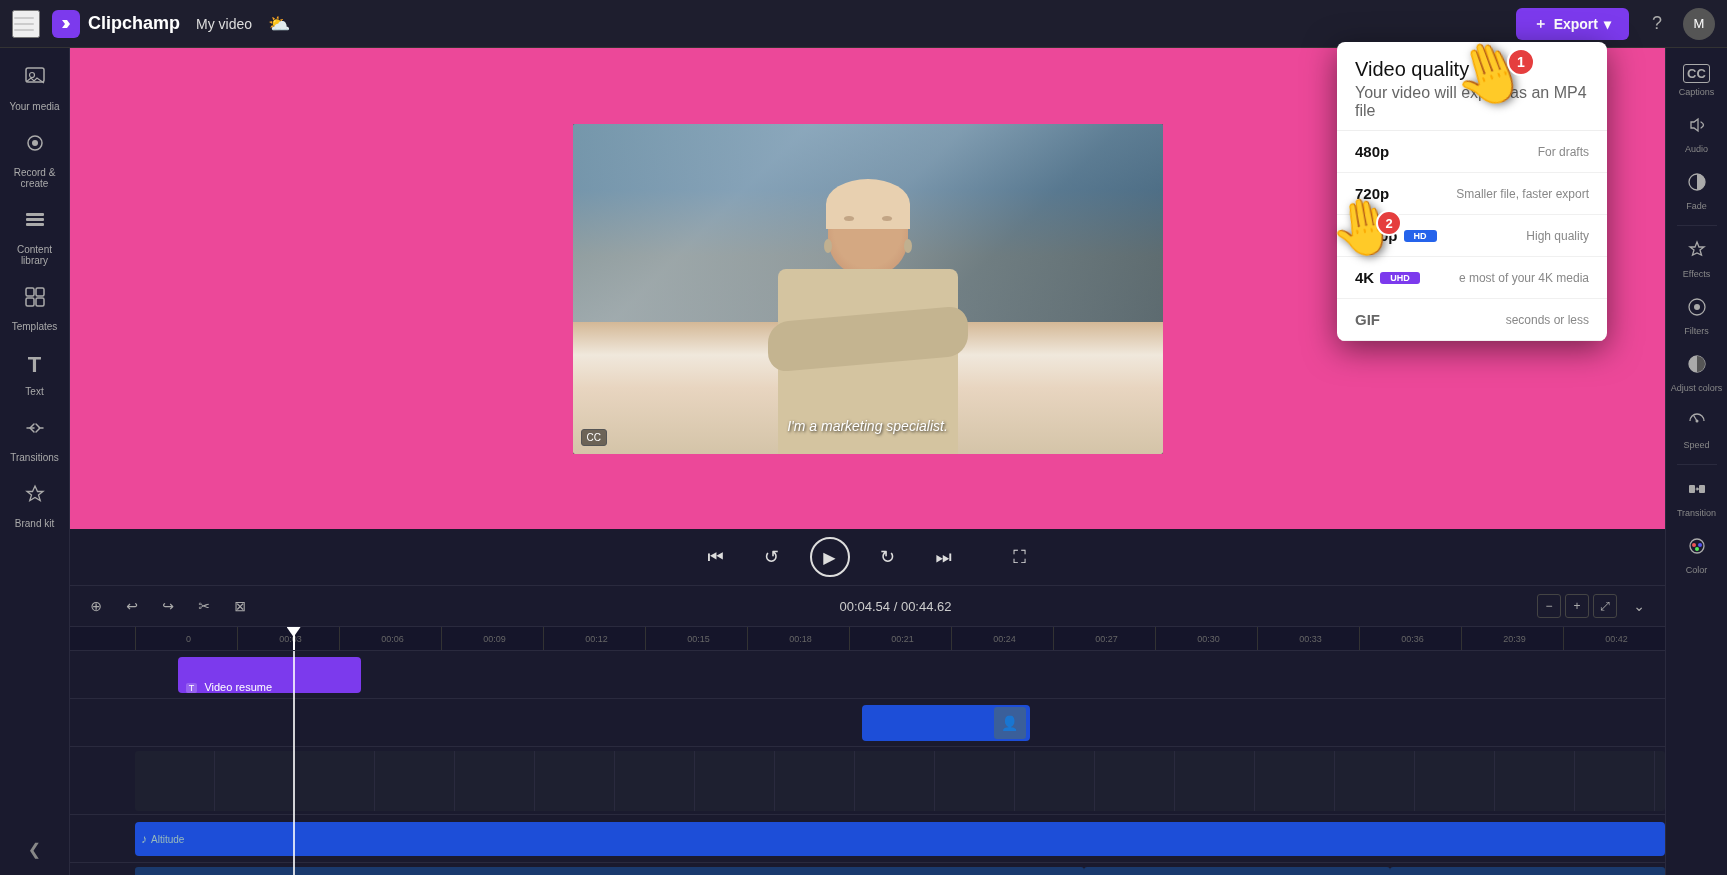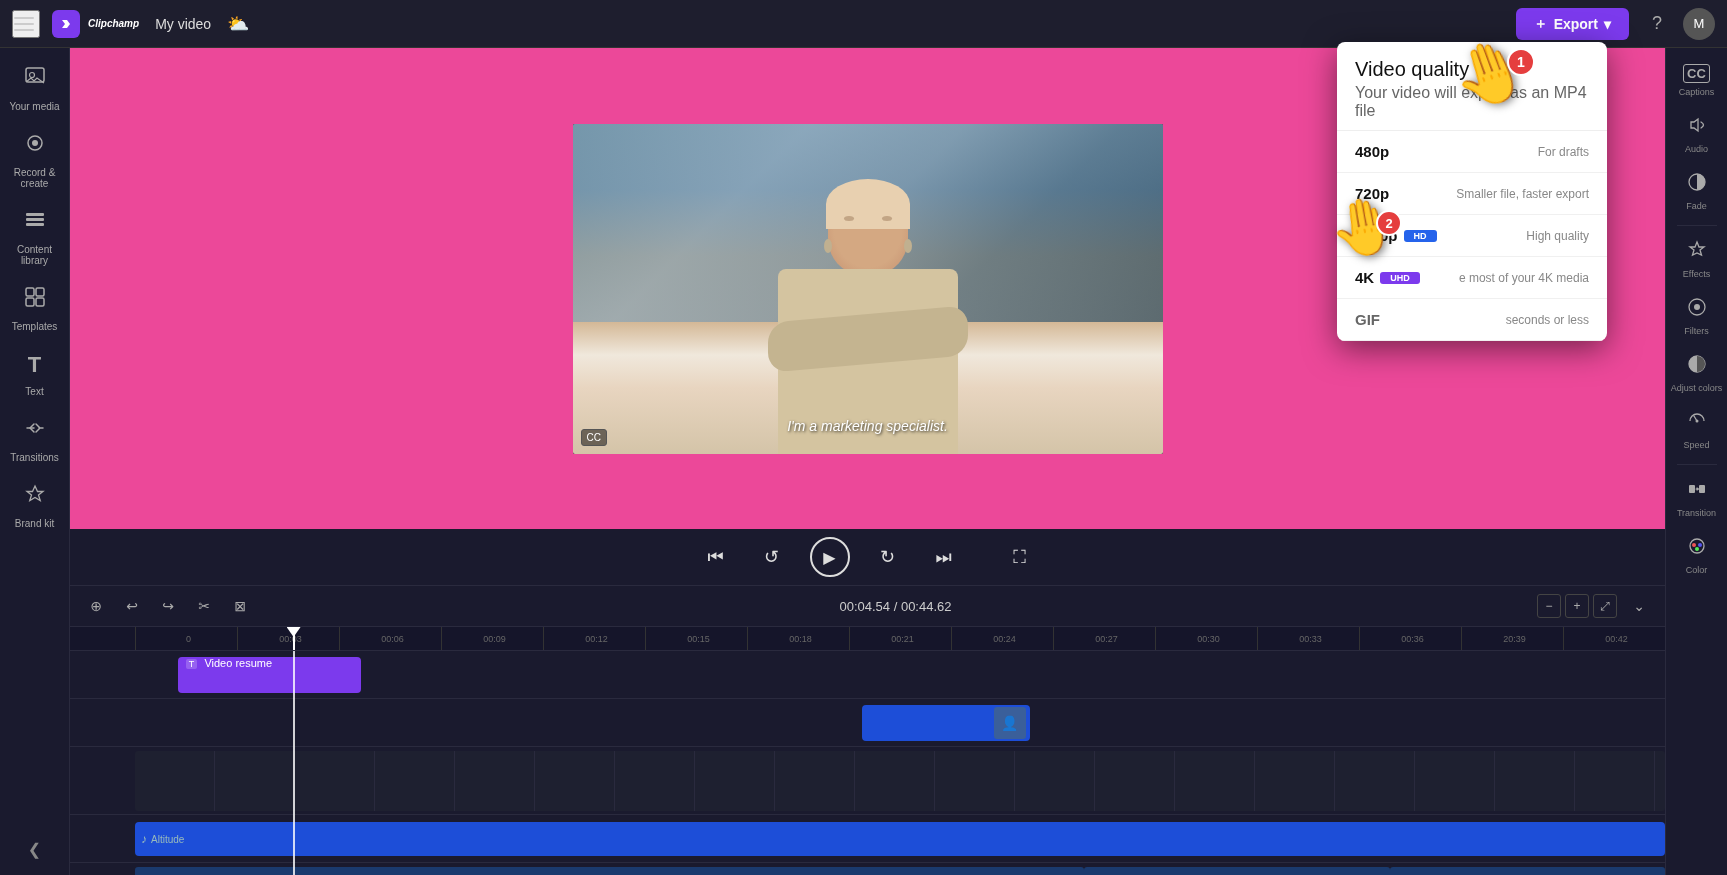--- a/index.html
+++ b/index.html
@@ -29,21 +29,21 @@
     }
     .topbar-hamburger {
       width: 28px; height: 28px;
       display: flex; flex-direction: column; justify-content: center; gap: 4px;
       cursor: pointer;
     }
     .topbar-hamburger span {
       display: block; width: 20px; height: 2px; background: #ccc; border-radius: 1px;
     }
     .topbar-logo {
-      display: flex; align-items: center; gap: 8px; color: #fff; font-size: 10px; font-weight: 600; font-style: italic;
+      display: flex; align-items: center; gap: 8px; color: #fff; font-size: 18px; font-weight: 600;
     }
     .topbar-logo-icon {
       width: 28px; height: 28px; background: #7c3aed; border-radius: 6px;
       display: flex; align-items: center; justify-content: center; font-size: 14px;
     }
     .topbar-title {
       font-size: 14px; color: #ddd; margin-left: 4px;
     }
     .topbar-cloud {
       color: #888; font-size: 18px; margin-left: 4px;
@@ -261,21 +261,21 @@
       overflow: hidden;
     }
 
     
     .tl-clip-purple {
       position: absolute;
       height: 36px;
       top: 6px;
       background: #7c3aed;
       border-radius: 4px;
-      display: flex; align-items: flex-start; padding: 0 8px;
+      display: flex; align-items: flex-end; padding: 0 8px;
       font-size: 11px; color: #fff; white-space: nowrap; overflow: hidden;
       cursor: pointer;
     }
     .tl-clip-blue {
       position: absolute;
       height: 36px;
       top: 6px;
       background: #1d4ed8;
       border-radius: 4px;
       display: flex; align-items: center; justify-content: flex-end; padding: 0 4px;

